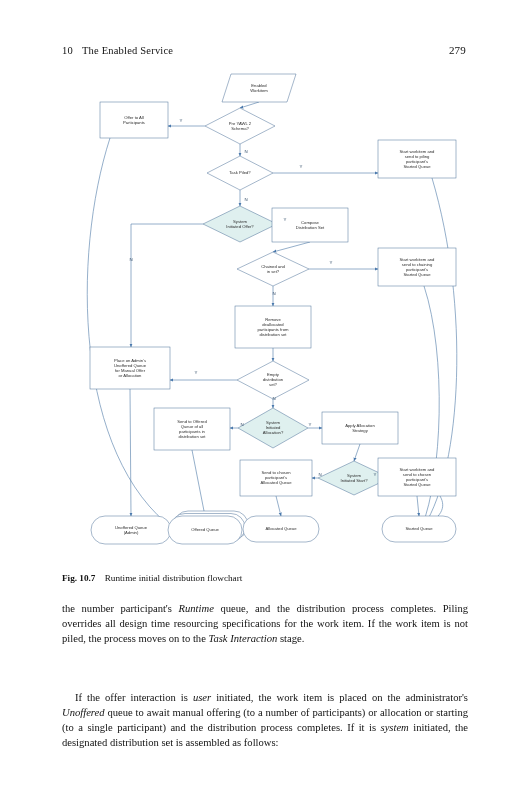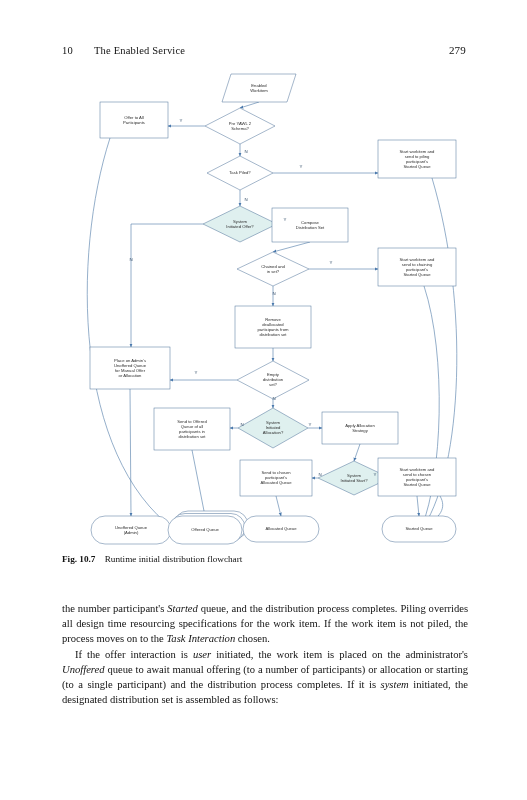--- a/index.html
+++ b/index.html
@@ -20,37 +20,37 @@
     left: 62px; top: 44px;
     width: 404px;
     display: flex;
     align-items: baseline;
     justify-content: space-between;
     font-family: "Liberation Serif", serif;
     font-size: 10.5px;
     letter-spacing: .2px;
     color: #111;
   }
-  .page-header .left { display: flex; align-items: baseline; gap: 21px; }
+  .page-header .left { display: flex; align-items: baseline; gap: 9px; }
   .page-header .chapnum { font-size: 10.5px; }
   .page-header .chaptitle { font-size: 10.5px; }
   .page-header .pagenum { font-size: 11px; text-align: center; }
 
   
   .figure-area {
     position: absolute;
     left: 0; top: 56px;
     width: 527px; height: 510px;
   }
   .figure-area svg { display: block; }
 
   
   .fig-caption {
     position: absolute;
-    left: 62px; top: 554px;
+    left: 62px; top: 573px;
     width: 404px;
     font-family: "Liberation Serif", serif;
     font-size: 9.2px;
     color: #111;
     line-height: 1.3;
   }
   .fig-caption .fignum { font-weight: bold; }
   .fig-caption .captext { margin-left: 7px; }
 
   
@@ -59,21 +59,21 @@
     left: 62px; top: 601px;
     width: 406px;
     font-family: "Liberation Serif", serif;
     font-size: 10.6px;
     line-height: 15.2px;
     color: #111;
     text-align: justify;
     text-justify: inter-word;
   }
   .body-text p { margin: 0; }
-  .body-text p.indent { text-indent: 13px; }
+  .body-text p.indent { text-indent: 13px; margin-top: 43px; }
   .body-text i { font-style: italic; }
 </style>
 </head>
 <body>
 
 <div class="page-header">
   <div class="left">
     <span class="chapnum">10</span>
     <span class="chaptitle">The Enabled Service</span>
   </div>
@@ -258,15 +258,15 @@
       </g>
   </svg>
 </div>
 
 <div class="fig-caption">
   <span class="fignum">Fig. 10.7</span>
   <span class="captext">Runtime initial distribution flowchart</span>
 </div>
 
 <div class="body-text">
-  <p id="para1"><span>the number participant's </span><i>Started</i><span> queue, and the distribution process completes. Piling overrides all design time resourcing specifications for the work item. If the work item is not piled, the process moves on to the </span><i>Task Interaction</i><span> chosen.</span></p>
+  <p id="para1"><span>the number participant's </span><i>Runtime</i><span> queue, and the distribution process completes. Piling overrides all design time resourcing specifications for the work item. If the work item is not piled, the process moves on to the </span><i>Task Interaction</i><span> stage.</span></p>
   <p id="para2" class="indent"><span>If the offer interaction is </span><i>user</i><span> initiated, the work item is placed on the administrator's </span><i>Unoffered</i><span> queue to await manual offering (to a number of participants) or allocation or starting (to a single participant) and the distribution process completes. If it is </span><i>system</i><span> initiated, the designated distribution set is assembled as follows:</span></p>
 </div>
 
 </body></html>

